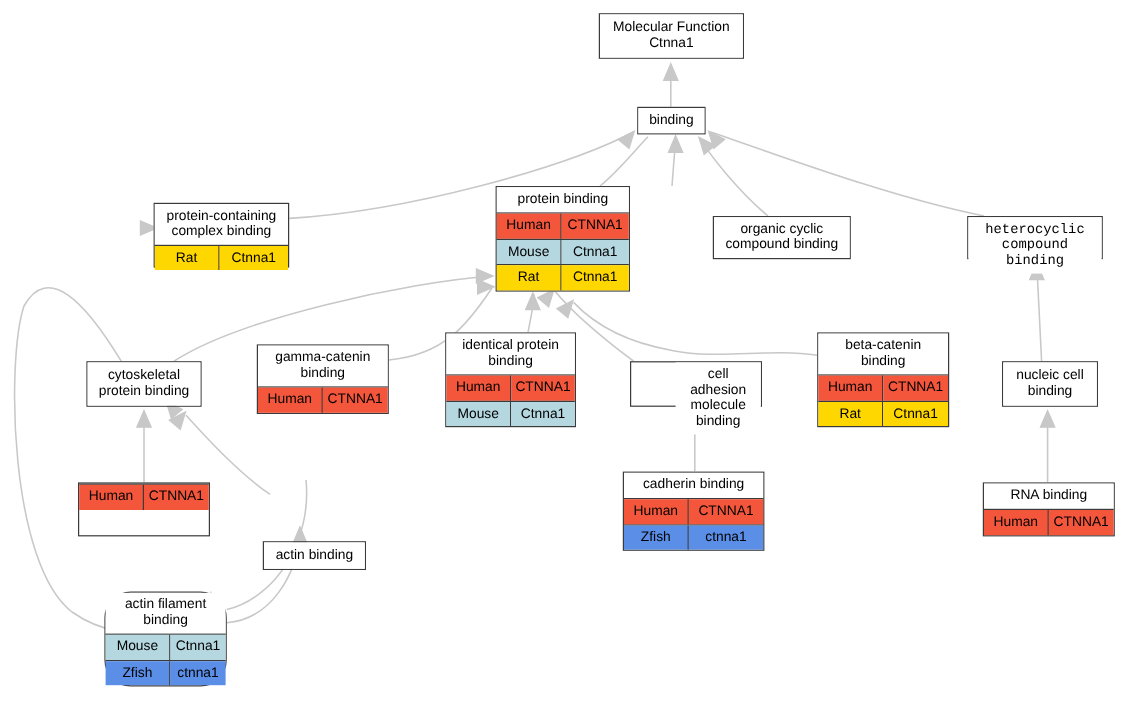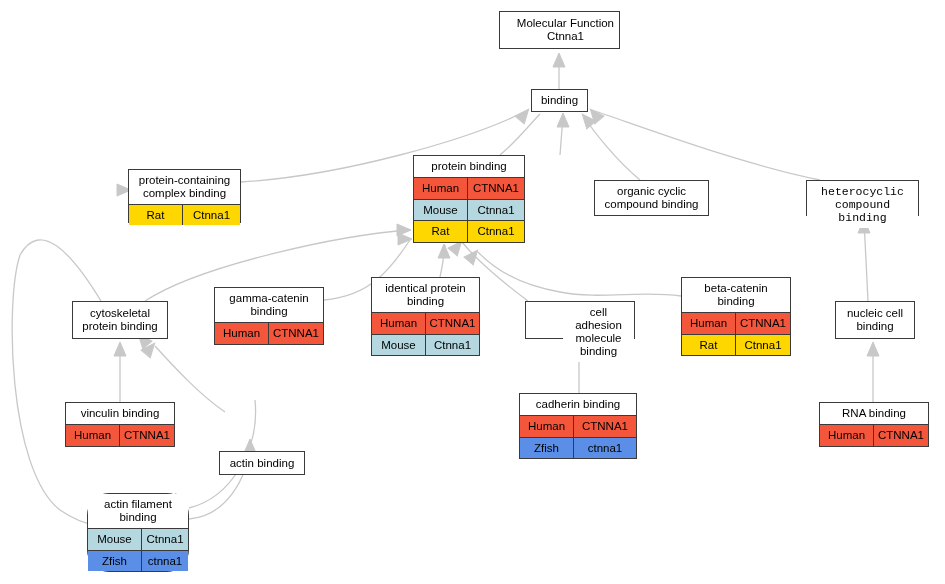--- a/index.html
+++ b/index.html
@@ -123,21 +123,21 @@
       <polygon points="0,-1 -6,13 6,13" class="arrow-head" transform="translate(864,220) rotate(0)"></polygon>
       <polygon points="0,-1 -6,13 6,13" class="arrow-head" transform="translate(120,343) rotate(0)"></polygon>
       <polygon points="0,-1 -6,13 6,13" class="arrow-head" transform="translate(154,344) rotate(40)"></polygon>
       <polygon points="0,-1 -6,13 6,13" class="arrow-head" transform="translate(579,343) rotate(0)"></polygon>
       <polygon points="0,-1 -6,13 6,13" class="arrow-head" transform="translate(873,343) rotate(0)"></polygon>
       <polygon points="0,-1 -6,13 6,13" class="arrow-head" transform="translate(250,440) rotate(0)"></polygon>
       <polygon points="0,-1 -6,13 6,13" class="arrow-head" transform="translate(139,335) rotate(-40)"></polygon>
     </svg>
 
   <div id="nodes">
-      <div class="node" style="left: 499px; top: 11px; width: 121px; height: 38px; align-items: flex-end;">
+      <div class="node" style="left: 499px; top: 11px; width: 121px; height: 38px;">
         <div class="node-title">Molecular Function
 Ctnna1</div>
       </div>
       <div class="node" style="left: 531px; top: 89px; width: 57px; height: 23px;">
         <div class="node-title">binding</div>
       </div>
       <div class="node" style="left: 128px; top: 169px; width: 113px; height: 54px;">
         <div class="node-title">protein-containing
 complex binding</div>
         <div class="ann-row">
@@ -206,21 +206,20 @@
         <div class="ann-row">
           <div class="ann-cell species sp-rat">Rat</div>
           <div class="ann-cell gene sp-rat">Ctnna1</div>
         </div>
       </div>
       <div class="node" style="left: 835px; top: 301px; width: 80px; height: 38px;">
         <div class="node-title">nucleic cell
 binding</div>
       </div>
       <div class="node" style="left: 65px; top: 402px; width: 110px; height: 45px;">
-        <div class="node-title">vinculin binding</div>
         <div class="ann-row">
           <div class="ann-cell species sp-human">Human</div>
           <div class="ann-cell gene sp-human">CTNNA1</div>
         </div>
       </div>
       <div class="node" style="left: 219px; top: 412px; width: 86px; height: 24px; margin-top: 39px;">
         <div class="node-title">actin binding</div>
       </div>
       <div class="node" style="left: 519px; top: 393px; width: 118px; height: 66px;">
         <div class="node-title">cadherin binding</div>

